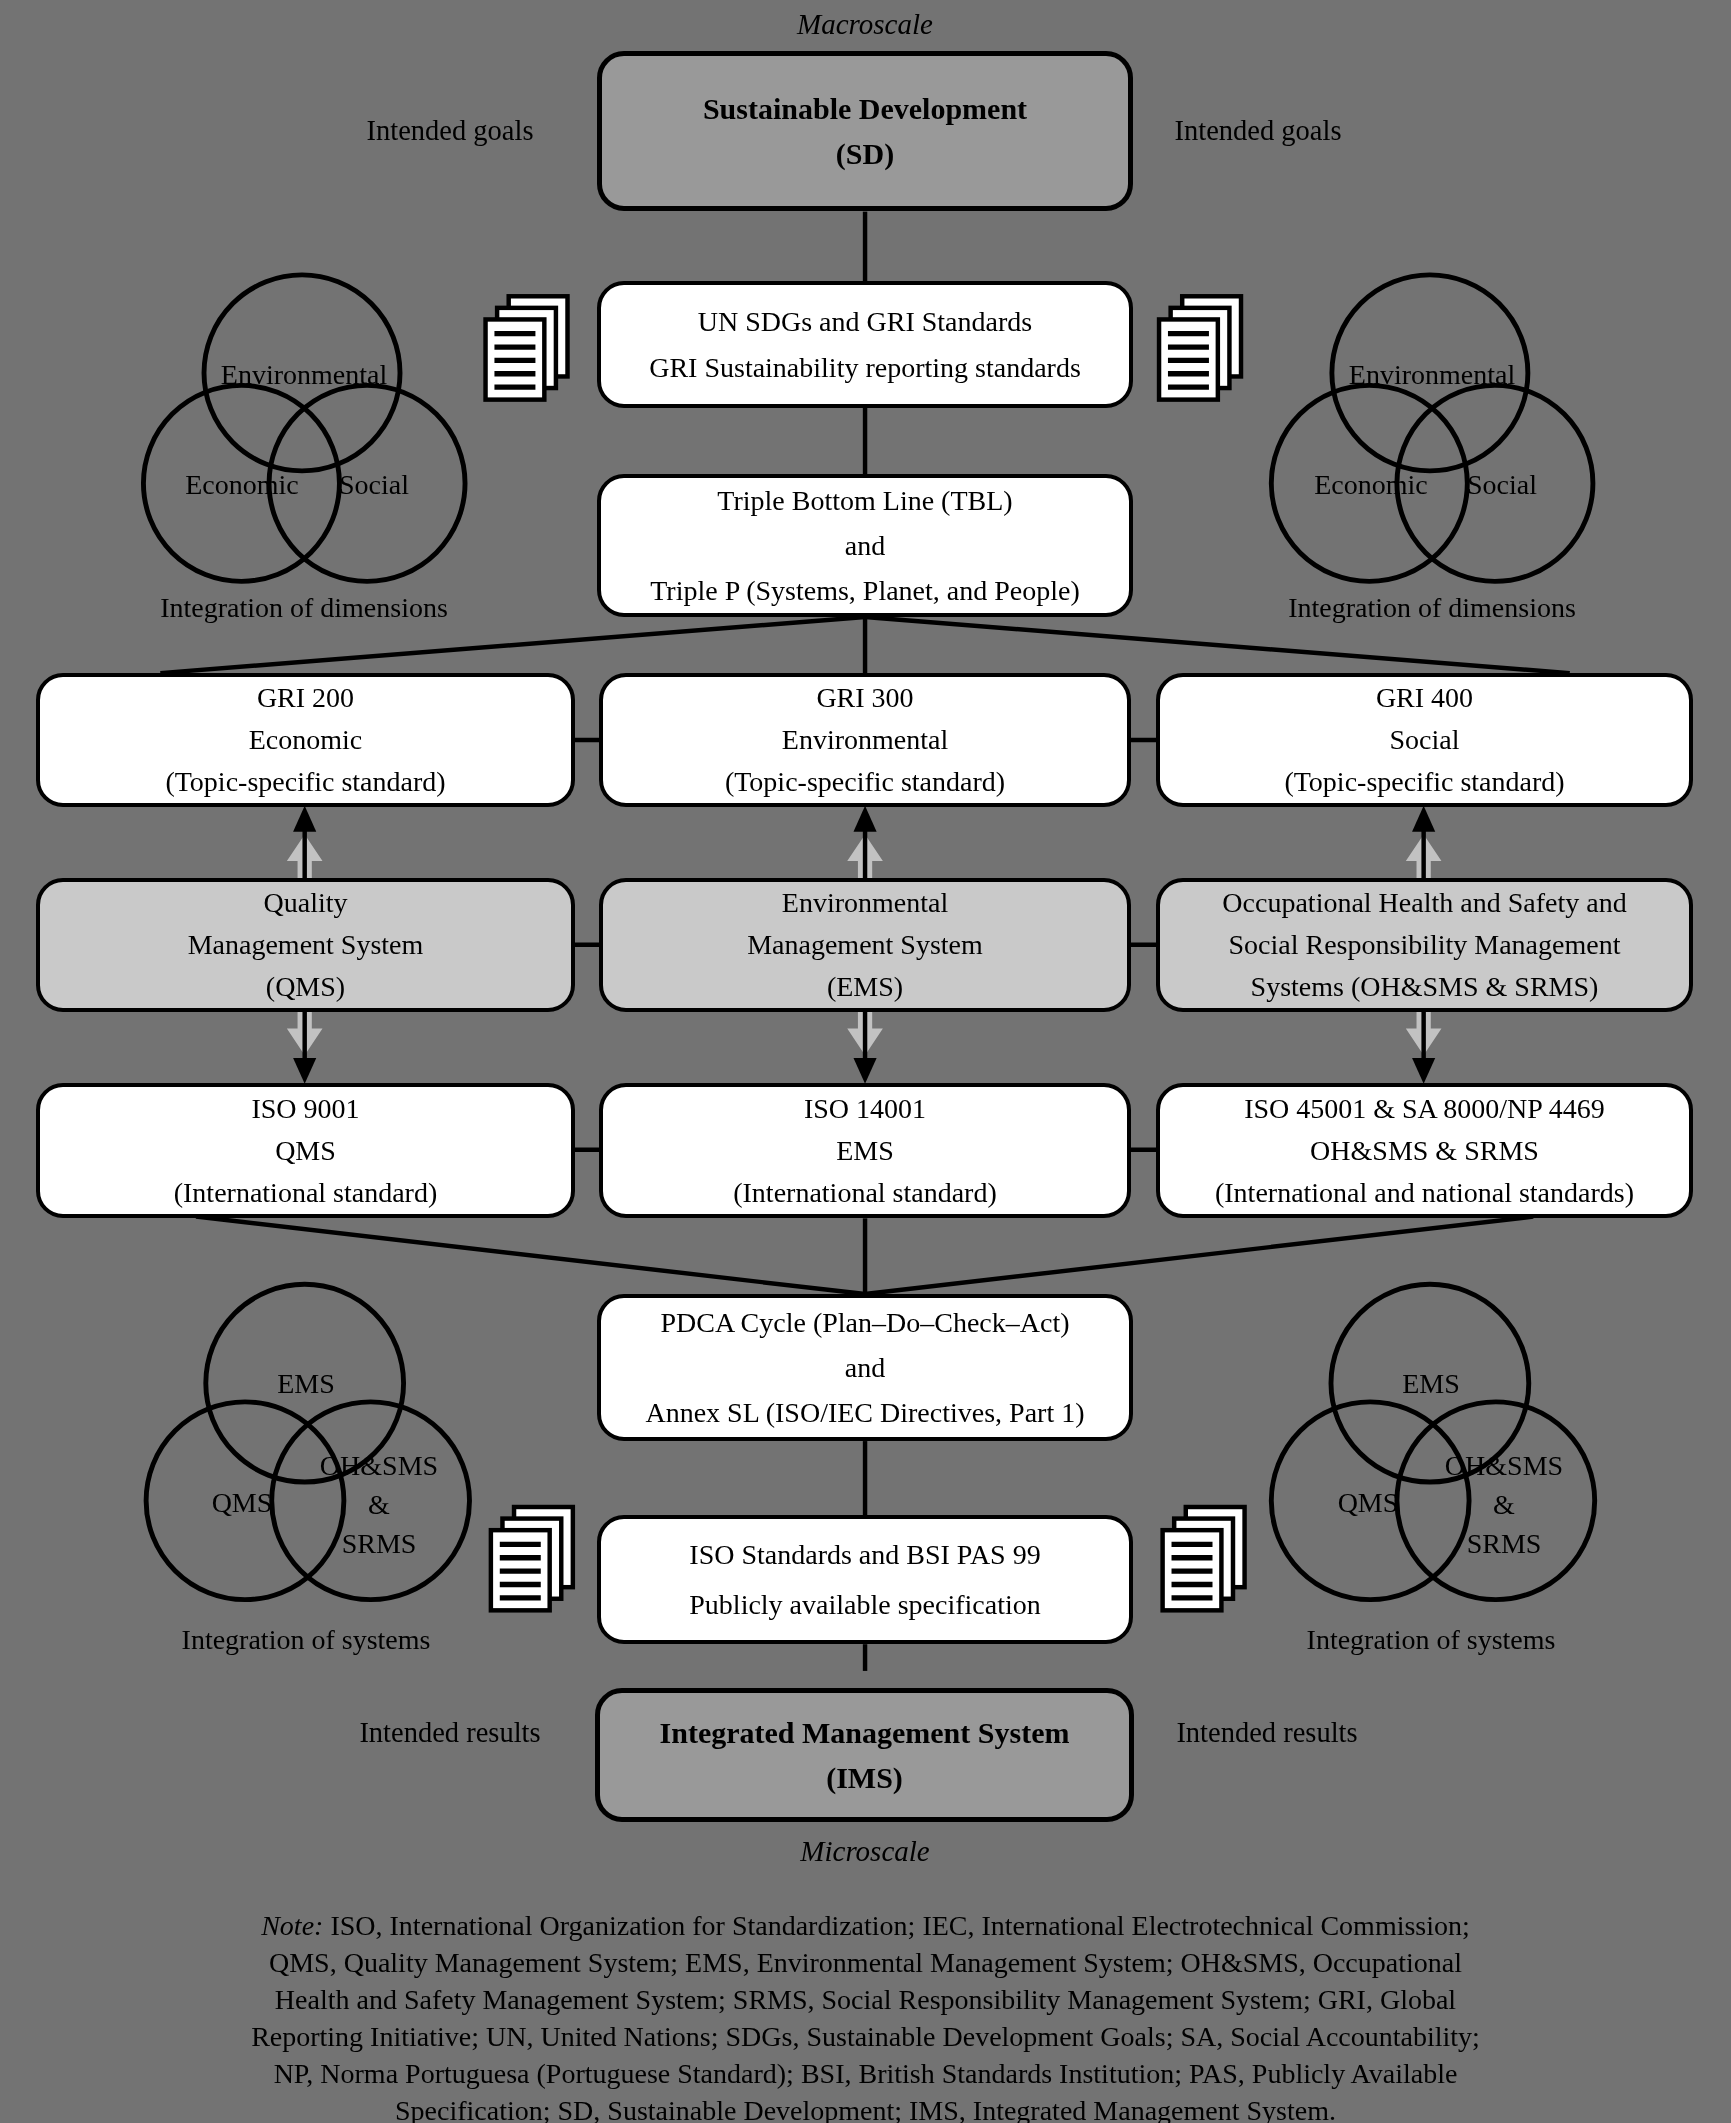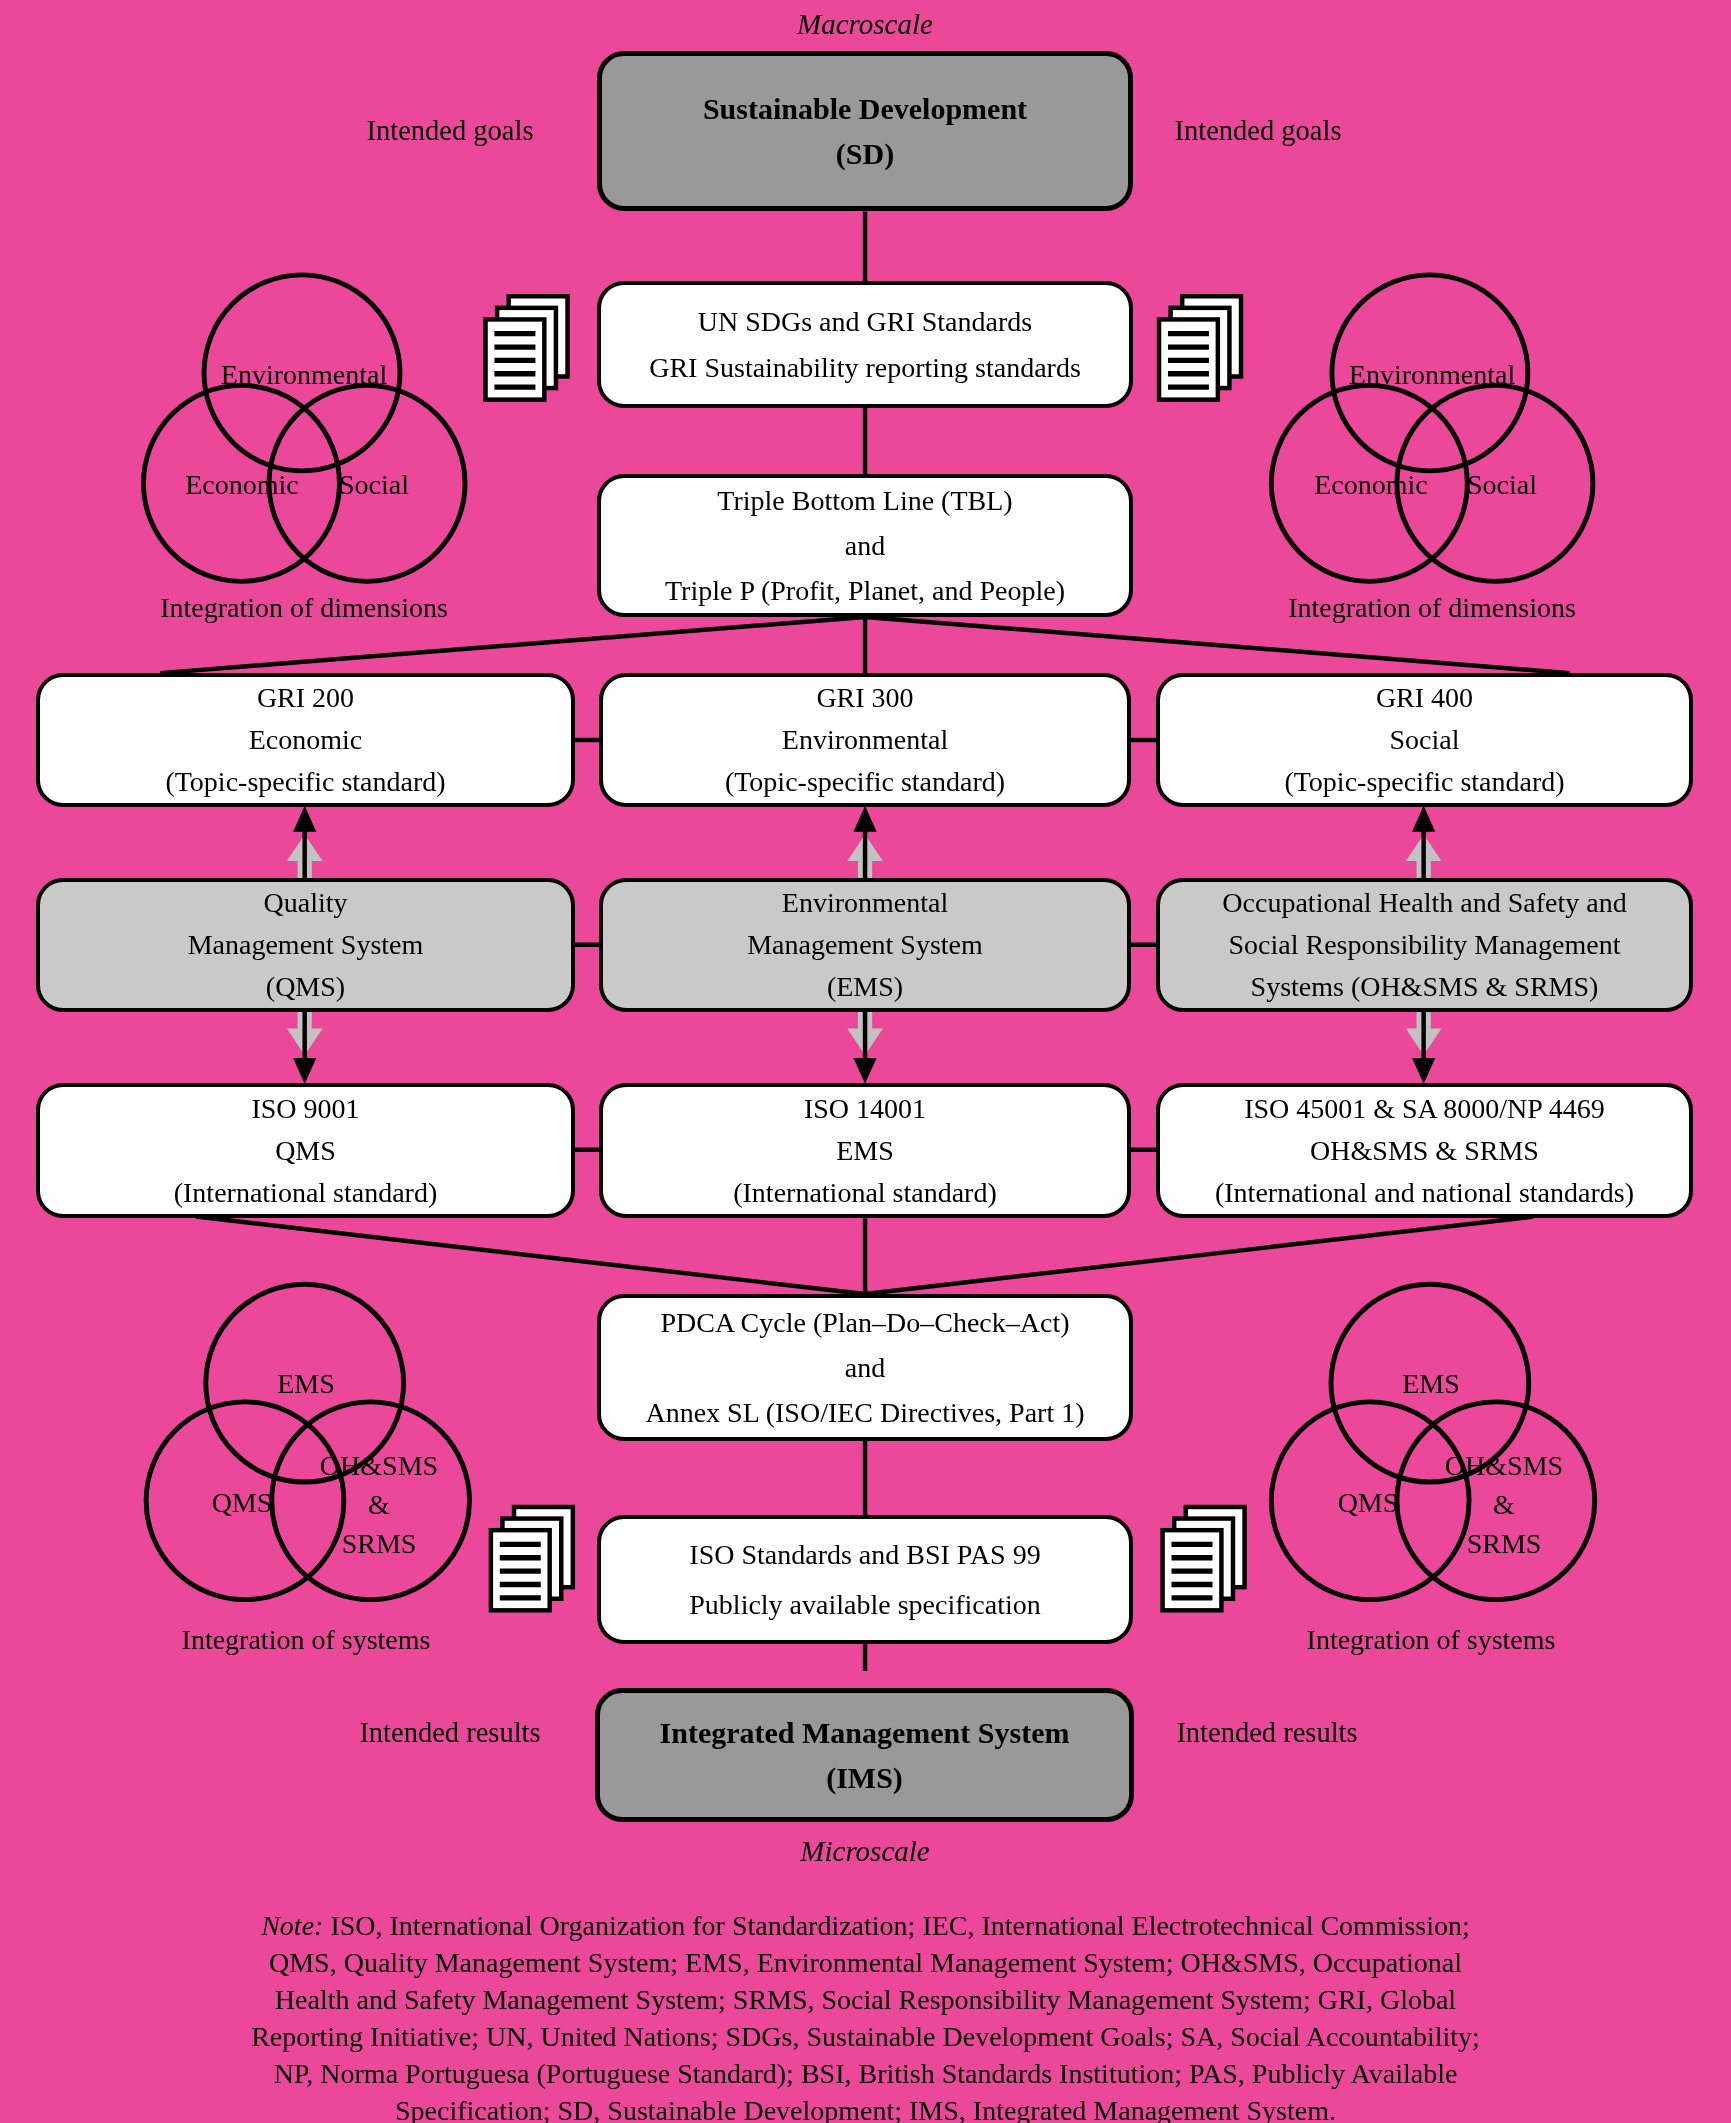--- a/index.html
+++ b/index.html
@@ -1,16 +1,16 @@
 <!DOCTYPE html>
 <html style="font-size:14.3px"><head>
 <meta charset="utf-8">
 <style>
   html,body{margin:0;padding:0;background:#fff;}
-  #canvas{position:relative;width:1731px;height:2124px;background:#ec4899;
+  #canvas{position:relative;width:1731px;height:2124px;background:#737373;
           font-family:"Liberation Serif","DejaVu Serif",serif;color:#000;overflow:hidden;}
   #lines{position:absolute;left:0;top:0;width:1731px;height:2124px;}
   .box{position:absolute;box-sizing:border-box;border:4.5px solid #000;border-radius:27px;
        background:#fff;display:flex;align-items:center;justify-content:center;
        text-align:center;font-size:28px;line-height:42px;}
   .box .t{white-space:pre-line;}
   .dark{background:#999999;border-width:5.3px;font-weight:bold;font-size:30px;line-height:45px;}
   .mid{background:#c9c9c9;align-items:flex-end;}
   .lh50{line-height:45px;}
   .lh52{line-height:46px;}
@@ -130,21 +130,21 @@
     </div>
 
   <div class="box lh52" style="left:597px;top:281px;width:536px;height:127px;">
     <div class="t">UN SDGs and GRI Standards
 GRI Sustainability reporting standards</div>
     </div>
 
   <div class="box lh50" style="left:597px;top:474px;width:536px;height:143px;">
     <div class="t">Triple Bottom Line (TBL)
 and
-Triple P (Profit, Planet, and People)</div>
+Triple P (Systems, Planet, and People)</div>
     </div>
 
   <div class="box" style="left:36px;top:673px;width:539px;height:134px;">
     <div class="t">GRI 200
 Economic
 (Topic-specific standard)</div>
     </div>
   <div class="box" style="left:599px;top:673px;width:532px;height:134px;">
     <div class="t">GRI 300
 Environmental

